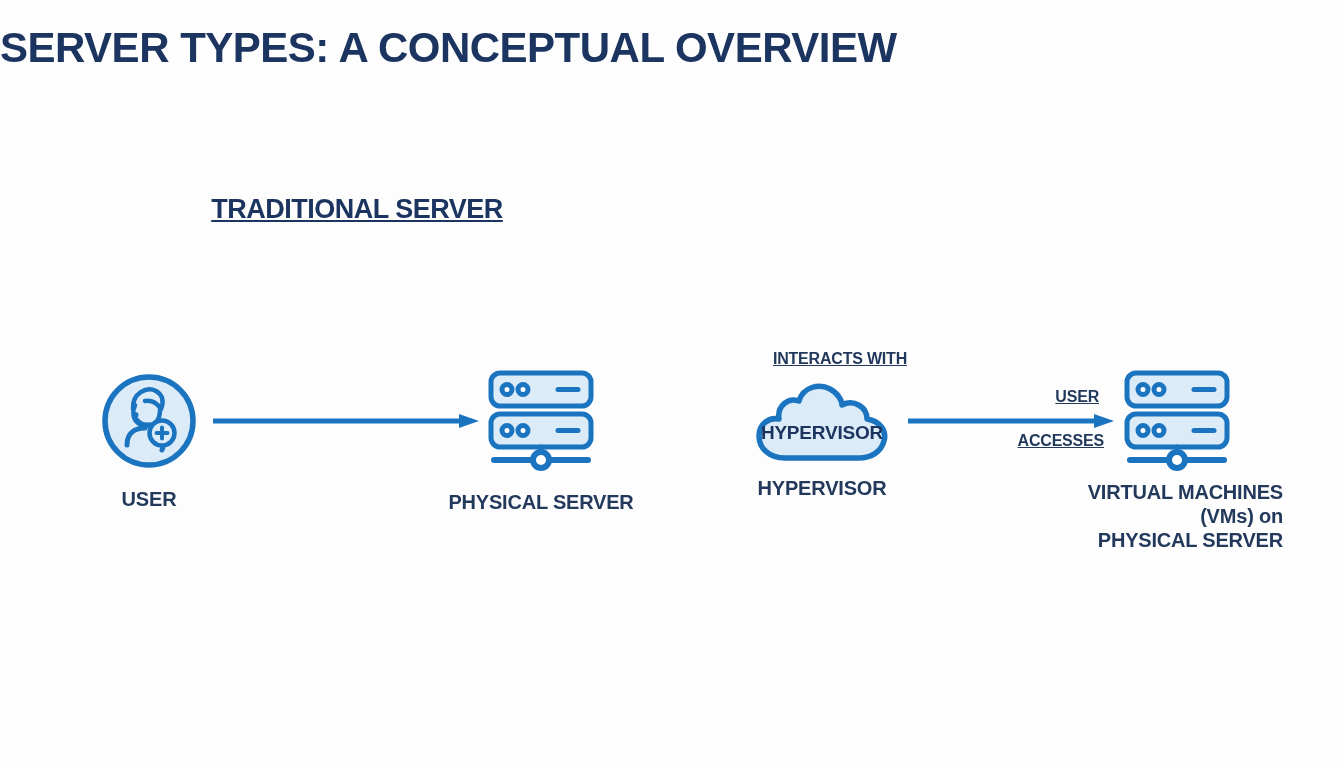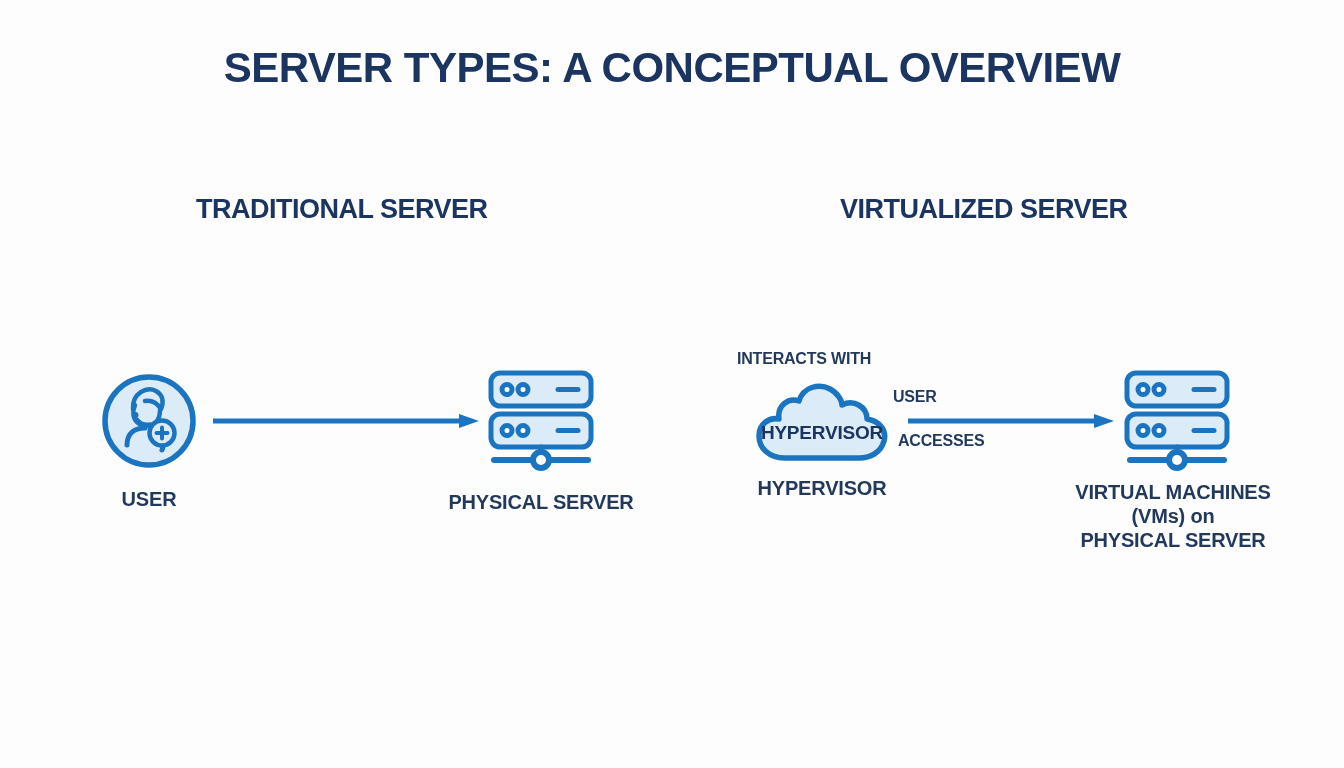--- a/index.html
+++ b/index.html
@@ -12,36 +12,37 @@
   *{box-sizing:border-box;margin:0;padding:0;}
   html,body{width:1344px;height:768px;overflow:hidden;}
   body{
     background:var(--bg);
     font-family:"Liberation Sans", sans-serif;
     position:relative;
   }
   .canvas{position:absolute;inset:0;}
   .abs{position:absolute;}
   .page-title{
-    top:44px;left:0;width:1344px;
-    text-align:center;
+    top:24px;left:0;width:1344px;
     font-size:42px;font-weight:800;letter-spacing:-0.5px;
     color:var(--navy);
   }
   .section-header{
     top:194px;width:322px;
+    text-align:center;
     font-size:27px;font-weight:700;letter-spacing:-0.5px;
     color:var(--navy);
+    text-decoration:underline;
   }
   .hdr-left{left:196px;}
   .hdr-right{left:840px;}
   .small-label{
     font-size:16px;font-weight:700;
     color:var(--label);
-    text-align:left;letter-spacing:-0.2px;
+    text-align:right;letter-spacing:-0.2px;text-decoration:underline;
   }
   .node-label{
     font-size:20px;font-weight:700;
     color:var(--label);
     text-align:center;letter-spacing:-0.2px;
     line-height:24px;
   }
   .cloud-text{
     font-size:19px;font-weight:700;color:var(--navy);
     text-align:center;letter-spacing:-0.2px;
@@ -50,21 +51,20 @@
   .stroke{stroke:var(--accent);fill:none;stroke-linecap:round;stroke-linejoin:round;}
 </style>
 </head>
 <body>
 
 <div class="canvas">
 
   <h1 class="abs page-title">SERVER TYPES: A CONCEPTUAL OVERVIEW</h1>
 
   <h2 class="abs section-header hdr-left">TRADITIONAL SERVER</h2>
-  <h2 class="abs section-header hdr-right">VIRTUALIZED SERVER</h2>
 
   <span class="abs" style="left:99px;top:371px;width:100px;height:100px;">
     <svg width="100" height="100" viewBox="0 0 100 100">
       <circle cx="50" cy="50" r="44" fill="var(--fill)" stroke="var(--accent)" stroke-width="5.5"></circle>
 
       <path class="stroke" stroke-width="4.5" d="M34,38 C33,22 48,15 57,20 C64,24 65,31 62,38 C58,32 52,29 46,30"></path>
 
       <path class="stroke" stroke-width="4.5" d="M36,34 C33,41 34,48 39,52 C44,56 52,56 57,51 C60,48 61,43 61,39"></path>
 
       <circle cx="36.5" cy="44" r="3" fill="var(--accent)"></circle>
@@ -139,19 +139,19 @@
       <line x1="70" y1="19.5" x2="90" y2="19.5" class="stroke" stroke-width="5"></line>
       <rect x="3" y="44" width="100" height="33" rx="9" fill="var(--fill)" stroke="var(--accent)" stroke-width="5"></rect>
       <circle cx="19" cy="60.5" r="5" fill="#fff" stroke="var(--accent)" stroke-width="5"></circle>
       <circle cx="35" cy="60.5" r="5" fill="#fff" stroke="var(--accent)" stroke-width="5"></circle>
       <line x1="70" y1="60.5" x2="90" y2="60.5" class="stroke" stroke-width="5"></line>
       <line x1="53" y1="77" x2="53" y2="84" class="stroke" stroke-width="5"></line>
       <line x1="6" y1="90" x2="100" y2="90" class="stroke" stroke-width="6"></line>
       <circle cx="53" cy="90" r="8" fill="#fff" stroke="var(--accent)" stroke-width="6"></circle>
     </svg>
   </span>
-  <div class="abs node-label" style="left:1063px;top:480px;width:220px;">
+  <div class="abs node-label" style="left:1063px;top:480px;width:220px;text-align:right;">
     <div>VIRTUAL MACHINES</div>
     <div>(VMs) on</div>
     <div>PHYSICAL SERVER</div>
   </div>
 
 </div>
 
 </body></html>

